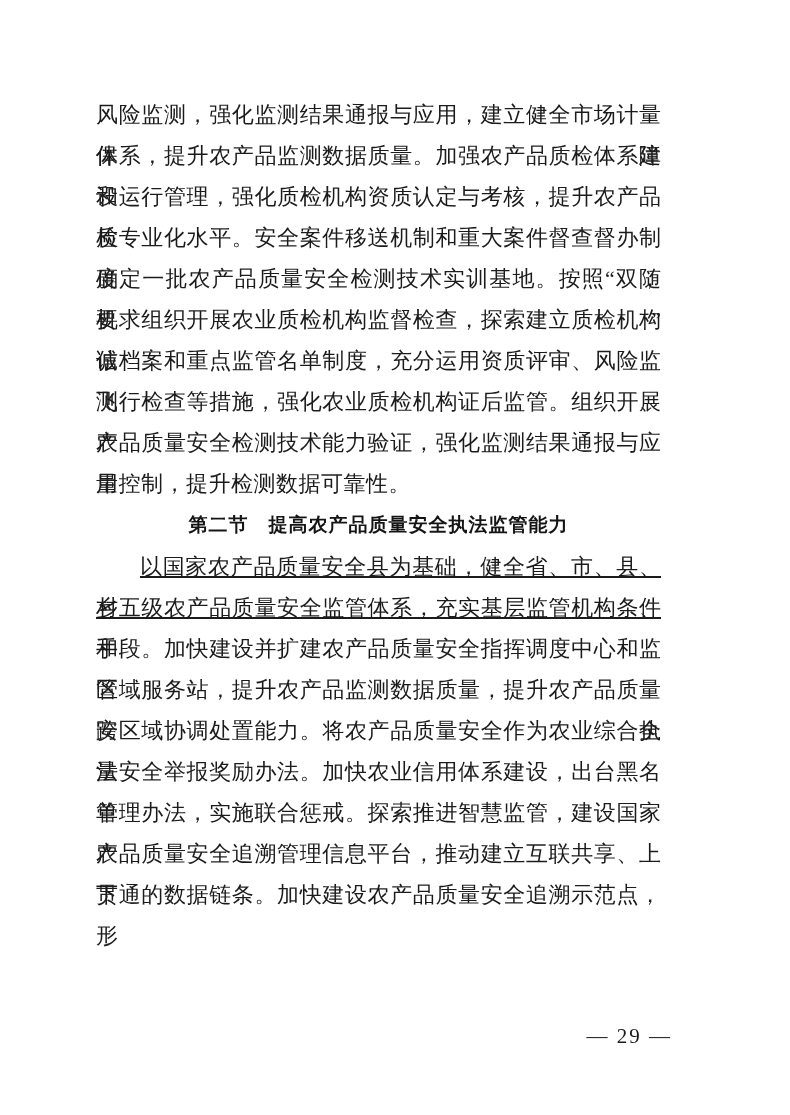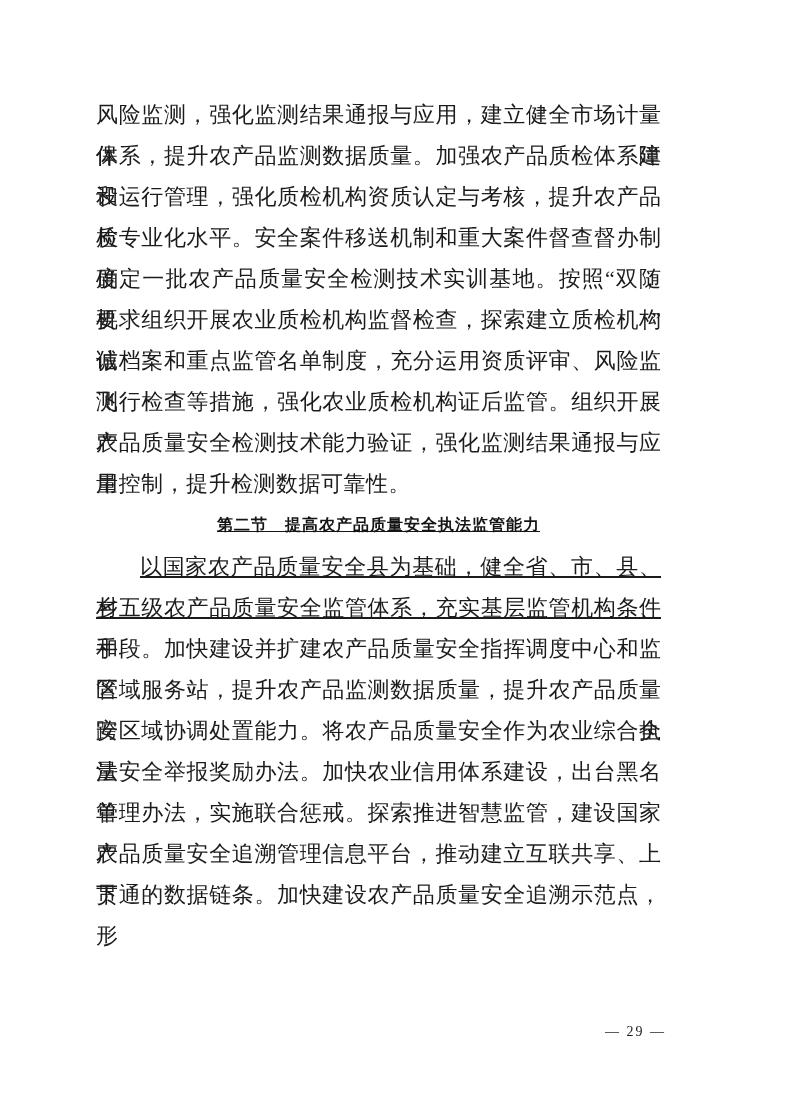--- a/index.html
+++ b/index.html
@@ -36,32 +36,31 @@
     text-justify: inter-character;
     letter-spacing: 0;
   }
   .indent {
     text-indent: 44px;
     text-decoration: underline;
   }
   .heading {
     height: 42px;
     line-height: 42px;
-    font-size: 16px;
+    font-size: 19px;
     font-weight: bold;
     text-align: center;
     color: #151515;
     letter-spacing: 1px;
-    text-decoration: underline;
   }
   .footer {
     position: absolute;
     top: 1024px;
-    right: 124px;
-    font-size: 14px;
+    right: 118px;
+    font-size: 21px;
     color: #1b1b1b;
     letter-spacing: 2px;
   }
 </style>
 </head>
 <body>
 
 <div class="page">
   <div class="content">
 

